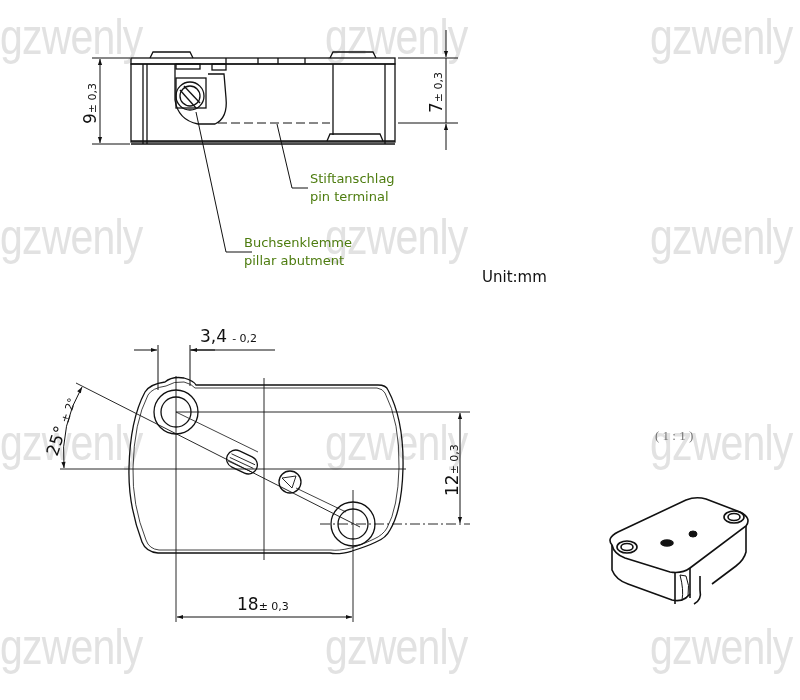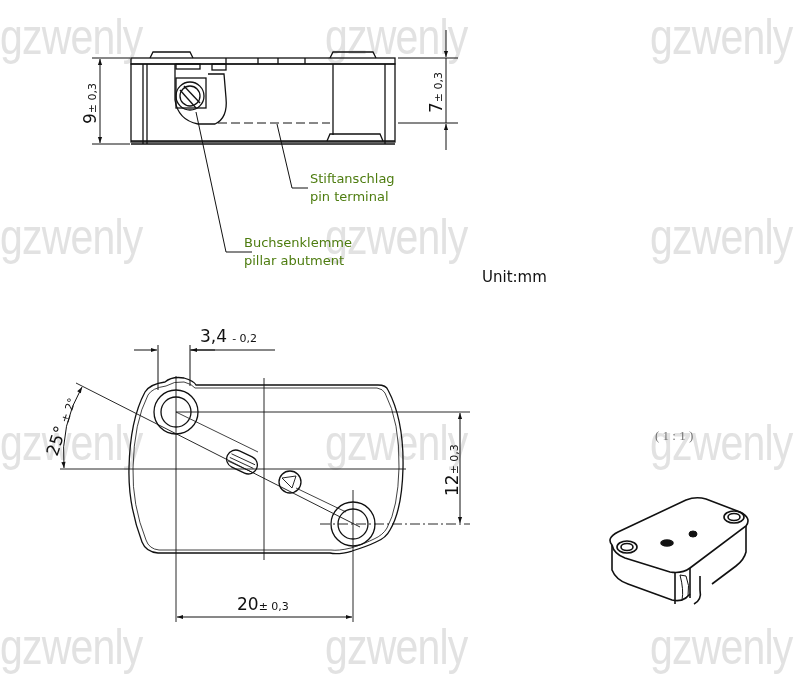--- a/index.html
+++ b/index.html
@@ -186,16 +186,16 @@
   <span class="small">- 0,2</span>
 </div>
 <div class="dim rot" style="left:42px; top:452px; transform:rotate(-72deg);">
   <span class="big">25°</span>
   <span class="small">± 2°</span>
 </div>
 <div class="dim rot" style="left:442px; top:496px; transform:rotate(-90deg);">
   <span class="big">12</span><span class="small">± 0,3</span>
 </div>
 <div class="dim" style="left:237px; top:594px;">
-  <span class="big">20</span><span class="small">± 0,3</span>
+  <span class="big">18</span><span class="small">± 0,3</span>
 </div>
 
 <div class="scale" style="left:655px; top:428px;">( 1 : 1 )</div>
 
 </body></html>

